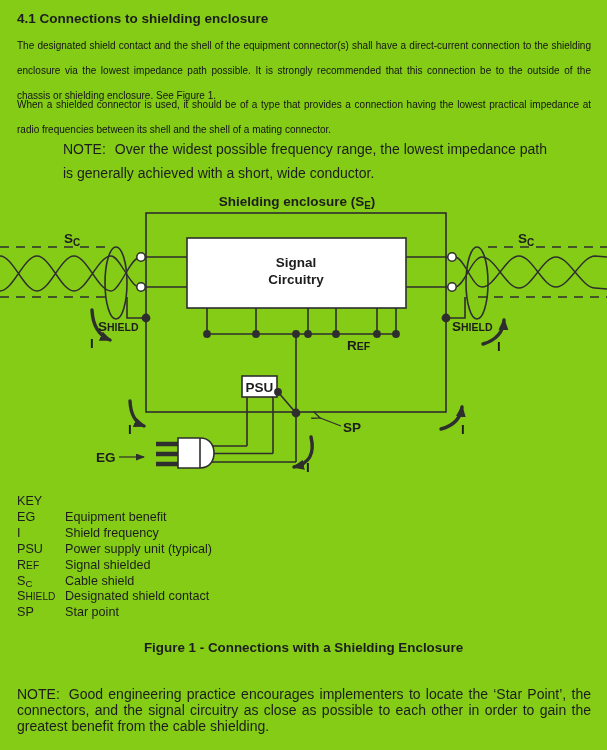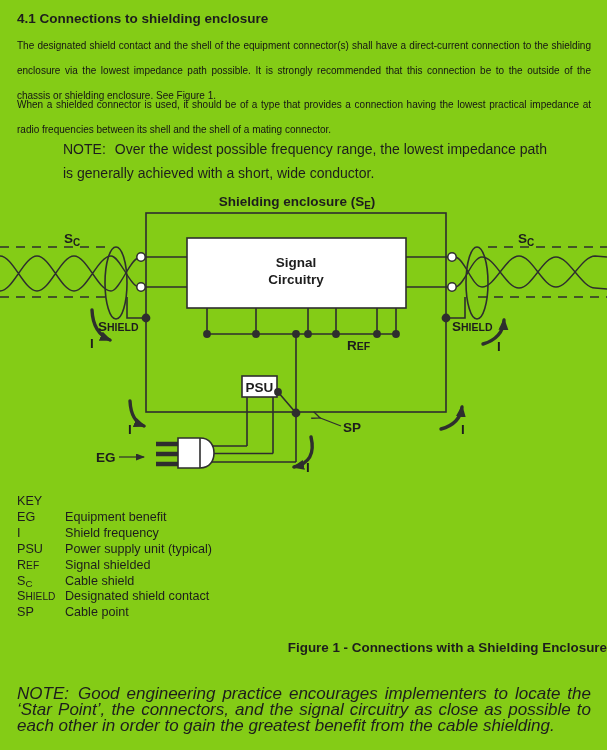--- a/index.html
+++ b/index.html
@@ -8,29 +8,29 @@
     font-family:"Liberation Sans", sans-serif; color:#1d1d1d; overflow:hidden;
     margin:0 auto;
   }
   .abs{position:absolute;}
   .heading{top:11px; left:17px; width:574px; font-size:13.5px; font-weight:700;}
   .body-par{font-family:Liberation Sans, sans-serif; font-size:10px; line-height:25px;
     text-align:justify; color:#141414;}
   .par1{top:33px; left:17px; width:574px;}
   .par2{top:92px; left:17px; width:574px;}
   .note-top{top:137px; left:63px; width:484px; font-size:14px; line-height:24px; text-align:justify;}
-  .note-bottom{top:686px; left:17px; width:574px; font-size:17px; line-height:16px; text-align:justify;font-style:italic;}
+  .note-bottom{top:686px; left:17px; width:574px; font-size:14px; line-height:16px; text-align:justify;}
   .note-label{margin-right:9px;}
   .fig-svg{top:185px; left:0; width:607px; height:300px;}
   .key-block{top:494px; left:17px; width:420px; font-size:12.6px; line-height:15.9px;}
   .krow{display:flex;}
   .kterm{width:48px; flex:0 0 48px; white-space:nowrap;}
   .ksub{font-size:9.8px; position:relative; top:2.5px;}
   .ksmall{font-size:10.2px;}
-  .caption{top:640px; left:0; width:607px; text-align:right; font-size:13.4px; font-weight:700;}
+  .caption{top:640px; left:0; width:607px; text-align:center; font-size:13.4px; font-weight:700;}
   
   svg .ln{stroke:#2e2e2e; stroke-width:1.6; fill:none;}
   svg .thin{stroke:#2e2e2e; stroke-width:1.2; fill:none;}
   svg .dsh{stroke:#2e2e2e; stroke-width:1.6; fill:none; stroke-dasharray:9 7;}
   svg .arrow{stroke:#2e2e2e; stroke-width:3.4; fill:none; stroke-linecap:round;}
   svg .prong{stroke:#2e2e2e; stroke-width:4.5; fill:none;}
   svg .dot{fill:#2e2e2e; stroke:none;}
   svg .pin{fill:#ffffff; stroke:#2e2e2e; stroke-width:1.5;}
   svg .wbox{fill:#ffffff; stroke:#2e2e2e; stroke-width:1.6;}
   svg text{font-family:"Liberation Sans", sans-serif; font-weight:700; fill:#1d1d1d; font-size:13.5px;}
@@ -165,21 +165,21 @@
     <div class="krow">
       <span class="kterm"><span>S</span><span class="ksub">C</span><span class="ksmall"></span></span>
       <span class="kdef">Cable shield</span>
     </div>
     <div class="krow">
       <span class="kterm"><span>S</span><span class="ksub"></span><span class="ksmall">HIELD</span></span>
       <span class="kdef">Designated shield contact</span>
     </div>
     <div class="krow">
       <span class="kterm"><span>SP</span><span class="ksub"></span><span class="ksmall"></span></span>
-      <span class="kdef">Cable point</span>
+      <span class="kdef">Star point</span>
     </div>
   </div>
 
   <div class="abs caption">Figure 1 - Connections with a Shielding Enclosure</div>
 
   <div class="abs note-bottom"><span class="note-label">NOTE:</span><span>Good engineering practice encourages implementers to locate the ‘Star Point’, the connectors, and the signal circuitry as close as possible to each other in order to gain the greatest benefit from the cable shielding.</span></div>
 
 </div>
 
 </body></html>

